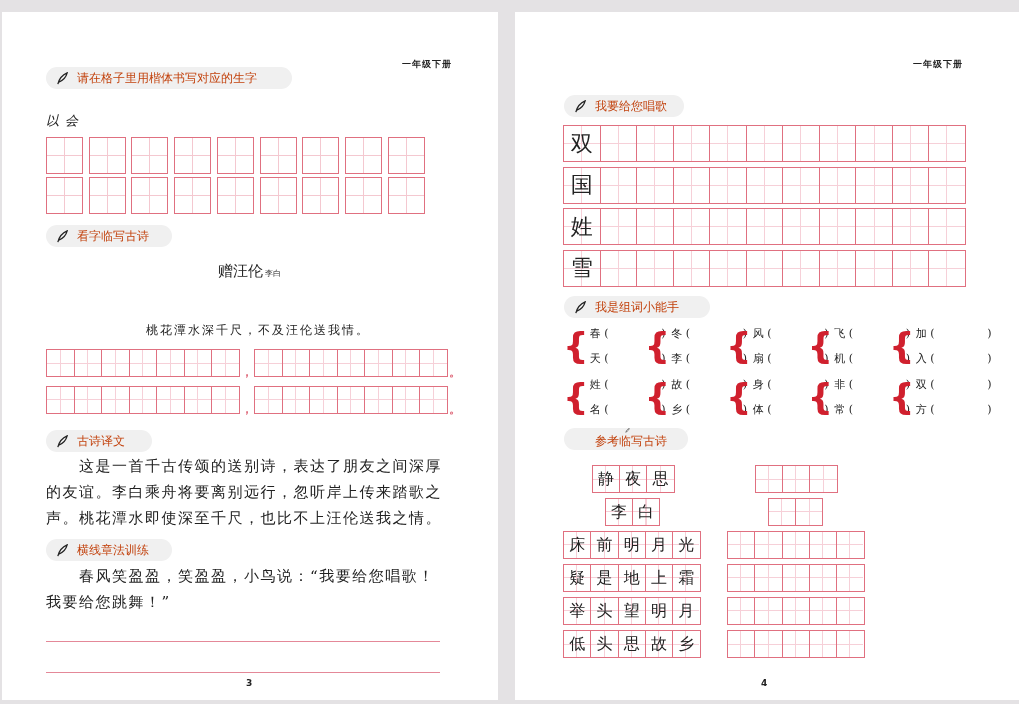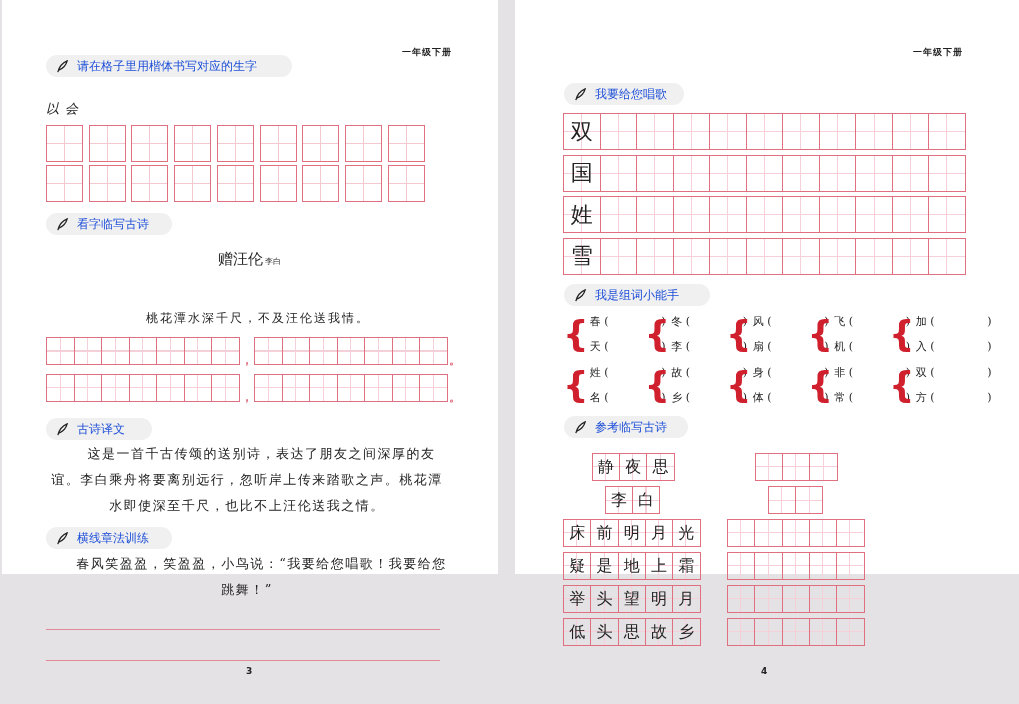--- a/index.html
+++ b/index.html
@@ -1,42 +1,42 @@
 <!DOCTYPE html>
 <html><head>
 <meta charset="utf-8">
 <style>
   * { box-sizing: border-box; margin: 0; padding: 0; }
   html, body { width: 1019px; height: 704px; overflow: hidden; }
   body { background: #e4e2e4; font-family: "DejaVu Serif", serif; color: #222; position: relative; }
-  .page { position: absolute; top: 0; background: #fff; height: 574px; }
+  .page { position: absolute; top: 12px; background: #fff; height: 688px; }
   #page-left { left: 2px; width: 496px; }
   #page-right { left: 515px; width: 504px; }
   .grade { position: absolute; top: 46px; font-size: 9px; font-weight: bold; font-family: "DejaVu Sans", sans-serif; letter-spacing: 1px; }
   .pageno { position: absolute; top: 666px; font-size: 9px; font-weight: bold; font-family: "DejaVu Sans", sans-serif; }
-  .pill { position: absolute; height: 22px; border-radius: 11px; background: #f0f0f0; display: flex; align-items: center; padding-left: 10px; font-family: "DejaVu Sans", sans-serif; font-size: 12px; color: #1d4ed8; }
+  .pill { position: absolute; height: 22px; border-radius: 11px; background: #f0f0f0; display: flex; align-items: center; padding-left: 10px; font-family: "DejaVu Sans", sans-serif; font-size: 12px; color: #c2410c; }
   .pill .leaf { width: 13px; height: 13px; margin-right: 8px; display: inline-block; }
   .chars { position: absolute; font-size: 13px; letter-spacing: 6px; line-height: 20px; }
   
   .cell { position: absolute; border: 1.5px solid #e07080; background-image:
       linear-gradient(to right, transparent calc(50% - 0.5px), #f4c8d0 calc(50% - 0.5px), #f4c8d0 calc(50% + 0.5px), transparent calc(50% + 0.5px)),
       linear-gradient(to bottom, transparent calc(50% - 0.5px), #f4c8d0 calc(50% - 0.5px), #f4c8d0 calc(50% + 0.5px), transparent calc(50% + 0.5px));
       display: flex; align-items: center; justify-content: center; }
   .strip { position: absolute; display: flex; border: 1.2px solid #e07080; }
   .strip .sc { flex: 1; border-right: 1.2px solid #e07080; position: relative;
       background-image:
       linear-gradient(to right, transparent calc(50% - 0.5px), #f6d0d8 calc(50% - 0.5px), #f6d0d8 calc(50% + 0.5px), transparent calc(50% + 0.5px)),
       linear-gradient(to bottom, transparent calc(50% - 0.5px), #f6d0d8 calc(50% - 0.5px), #f6d0d8 calc(50% + 0.5px), transparent calc(50% + 0.5px));
       display: flex; align-items: center; justify-content: center; }
   .strip .sc:last-child { border-right: none; }
   .poem-title { position: absolute; font-size: 15px; }
   .poem-title small { font-size: 8px; margin-left: 2px; }
   .poem-line { position: absolute; font-size: 12px; letter-spacing: 2px; }
   .punct { position: absolute; font-size: 12px; color: #e07080; font-weight: bold; }
-  .para { position: absolute; font-size: 13px; line-height: 26px; letter-spacing: 1.5px; text-align: center; }
+  .para { position: absolute; font-size: 15px; line-height: 26px; letter-spacing: 1.5px; }
   .hline { position: absolute; height: 1px; background: #e48898; }
   .stroke-char { font-size: 22px; font-family: "DejaVu Serif", serif; }
   .group { position: absolute; display: flex; align-items: center; }
   .brace { color: #d0202e; font-size: 36px; font-weight: bold; line-height: 1; margin-right: 1px; font-family: "DejaVu Sans", sans-serif; }
   .pair { display: flex; flex-direction: column; font-size: 11px; line-height: 25px; }
   .pair .row { display: flex; width: 76px; justify-content: space-between; }
   .ref-char { font-size: 16px; }
 </style>
 </head>
 <body>
@@ -348,21 +348,21 @@
             <span>)</span>
           </div>
           <div class="row">
             <span>方 (</span>
             <span>)</span>
           </div>
         </div>
       </div>
     </div>
 
-  <div class="pill" style="left:49px;top:416px;width:124px;">
+  <div class="pill" style="left:49px;top:416px;width:124px;flex-direction:column;">
     <svg class="leaf" viewBox="0 0 14 14">
         <path d="M2 13 C3 9,5 4,12 1 C11 5,8 9,3 11" fill="none" stroke="#222" stroke-width="1.4"></path>
       </svg>
     <span>参考临写古诗</span>
   </div>
   <div id="refPoem">
       <div class="strip" style="left: 77px; top: 453px; width: 82.5px; height: 28px;">
         <div class="sc">
           <span class="ref-char">静</span>
         </div>

